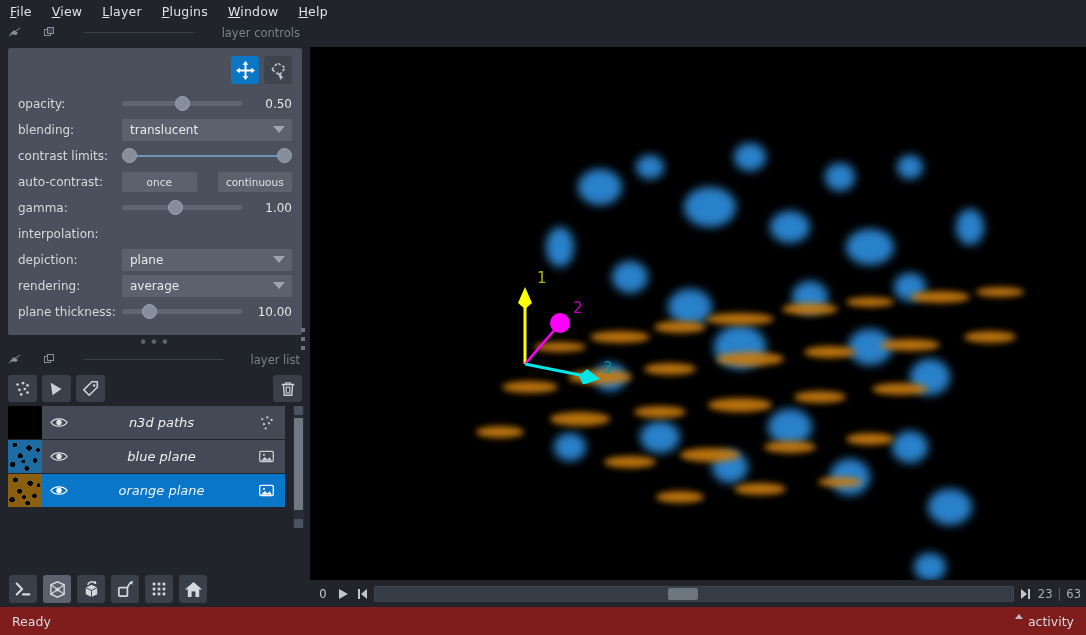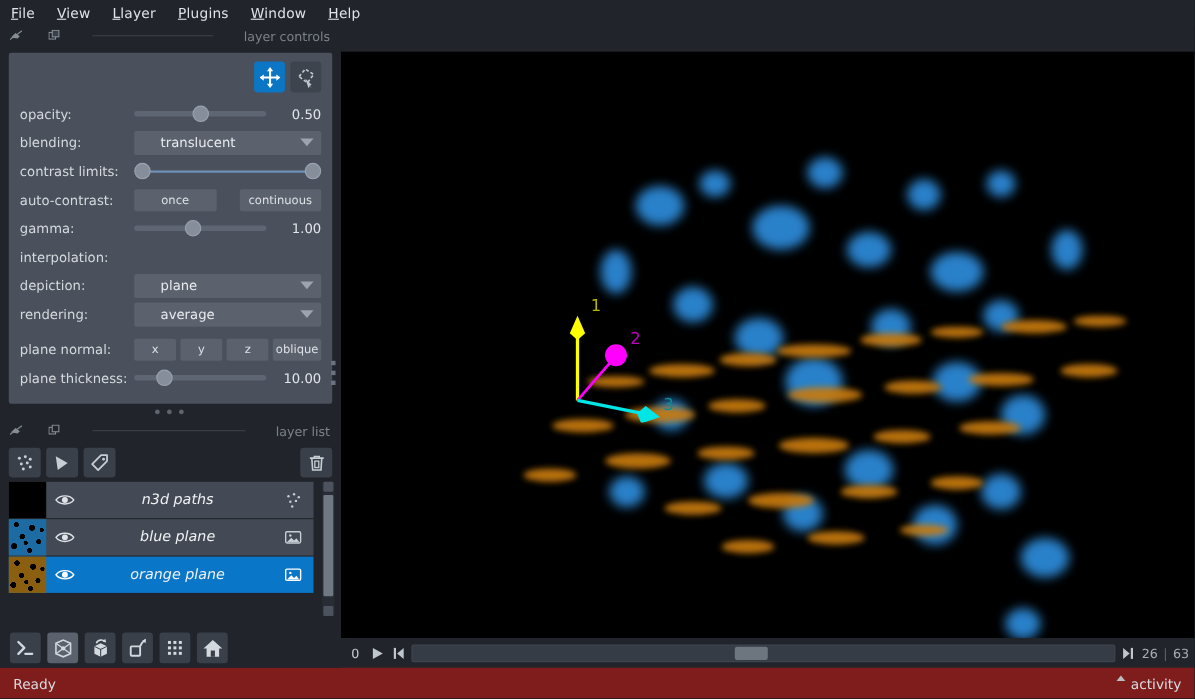--- a/index.html
+++ b/index.html
@@ -56,21 +56,21 @@
   .slider .track { position: absolute; left: 0; right: 0; height: 5px; border-radius: 3px; background: #5e6673; }
   .slider .fill { position: absolute; height: 2px; background: #6f93b8; }
   .slider .knob {
     position: absolute; width: 15px; height: 15px; border-radius: 50%;
     background: #868e9b; border: 1px solid #9aa3b0;
   }
   .num { width: 44px; text-align: right; font-size: 12px; color: #e3e6ea; }
 
   .combo {
     flex: 1; height: 22px; background: #5b626e; border-radius: 2px;
-    display: flex; align-items: center; padding: 0 4px 0 24px; font-size: 12px; color: #e8eaed;
+    display: flex; align-items: center; padding: 0 4px 0 8px; font-size: 12px; color: #e8eaed;
     justify-content: flex-start;
   }
   .combo .cap { flex: 1; }
   .caret {
     width: 0; height: 0; border-left: 6px solid transparent; border-right: 6px solid transparent;
     border-top: 7px solid #9da4af; margin-right: 3px;
   }
 
   .btn2 {
     flex: 1; height: 20px; background: #5b626e; border-radius: 2px;
@@ -266,29 +266,20 @@
         <div class="row">
           <div class="lbl">rendering:</div>
           <div class="ctl">
             <div class="combo">
               <span class="cap">average</span>
               <span class="caret"></span>
             </div>
           </div>
         </div>
 
-        <div class="row" style="margin-top:9px">
-          <div class="lbl">plane normal:</div>
-          <div class="ctl" style="gap:4px">
-            <div class="btn-sm" style="flex:1">x</div>
-            <div class="btn-sm" style="flex:1">y</div>
-            <div class="btn-sm" style="flex:1">z</div>
-            <div class="btn-sm" style="flex:1.15">oblique</div>
-          </div>
-        </div>
 
         <div class="row">
           <div class="lbl">plane thickness:</div>
           <div class="ctl">
             <div class="slider">
               <div class="track"></div>
               <div class="knob" style="left:17%"></div>
             </div>
             <div class="num">10.00</div>
           </div>
@@ -603,21 +594,21 @@
         </div>
         <div class="dtrack">
           <div class="dthumb" style="left:46%"></div>
         </div>
         <div class="dbtn">
           <svg width="11" height="12" viewBox="0 0 11 12">
               <path d="M1 1 L7 6 L1 11 Z" fill="#c0c6cd"></path>
               <rect x="8" y="1" width="2" height="10" fill="#c0c6cd"></rect>
             </svg>
         </div>
-        <div class="dnum">26</div>
+        <div class="dnum">23</div>
         <div class="dsep">|</div>
         <div class="dnum">63</div>
       </div>
     </div>
   </div>
 
   <div class="statusbar">
     <div class="status-left">Ready</div>
     <div class="status-right">
       <span class="tri-up"></span>

